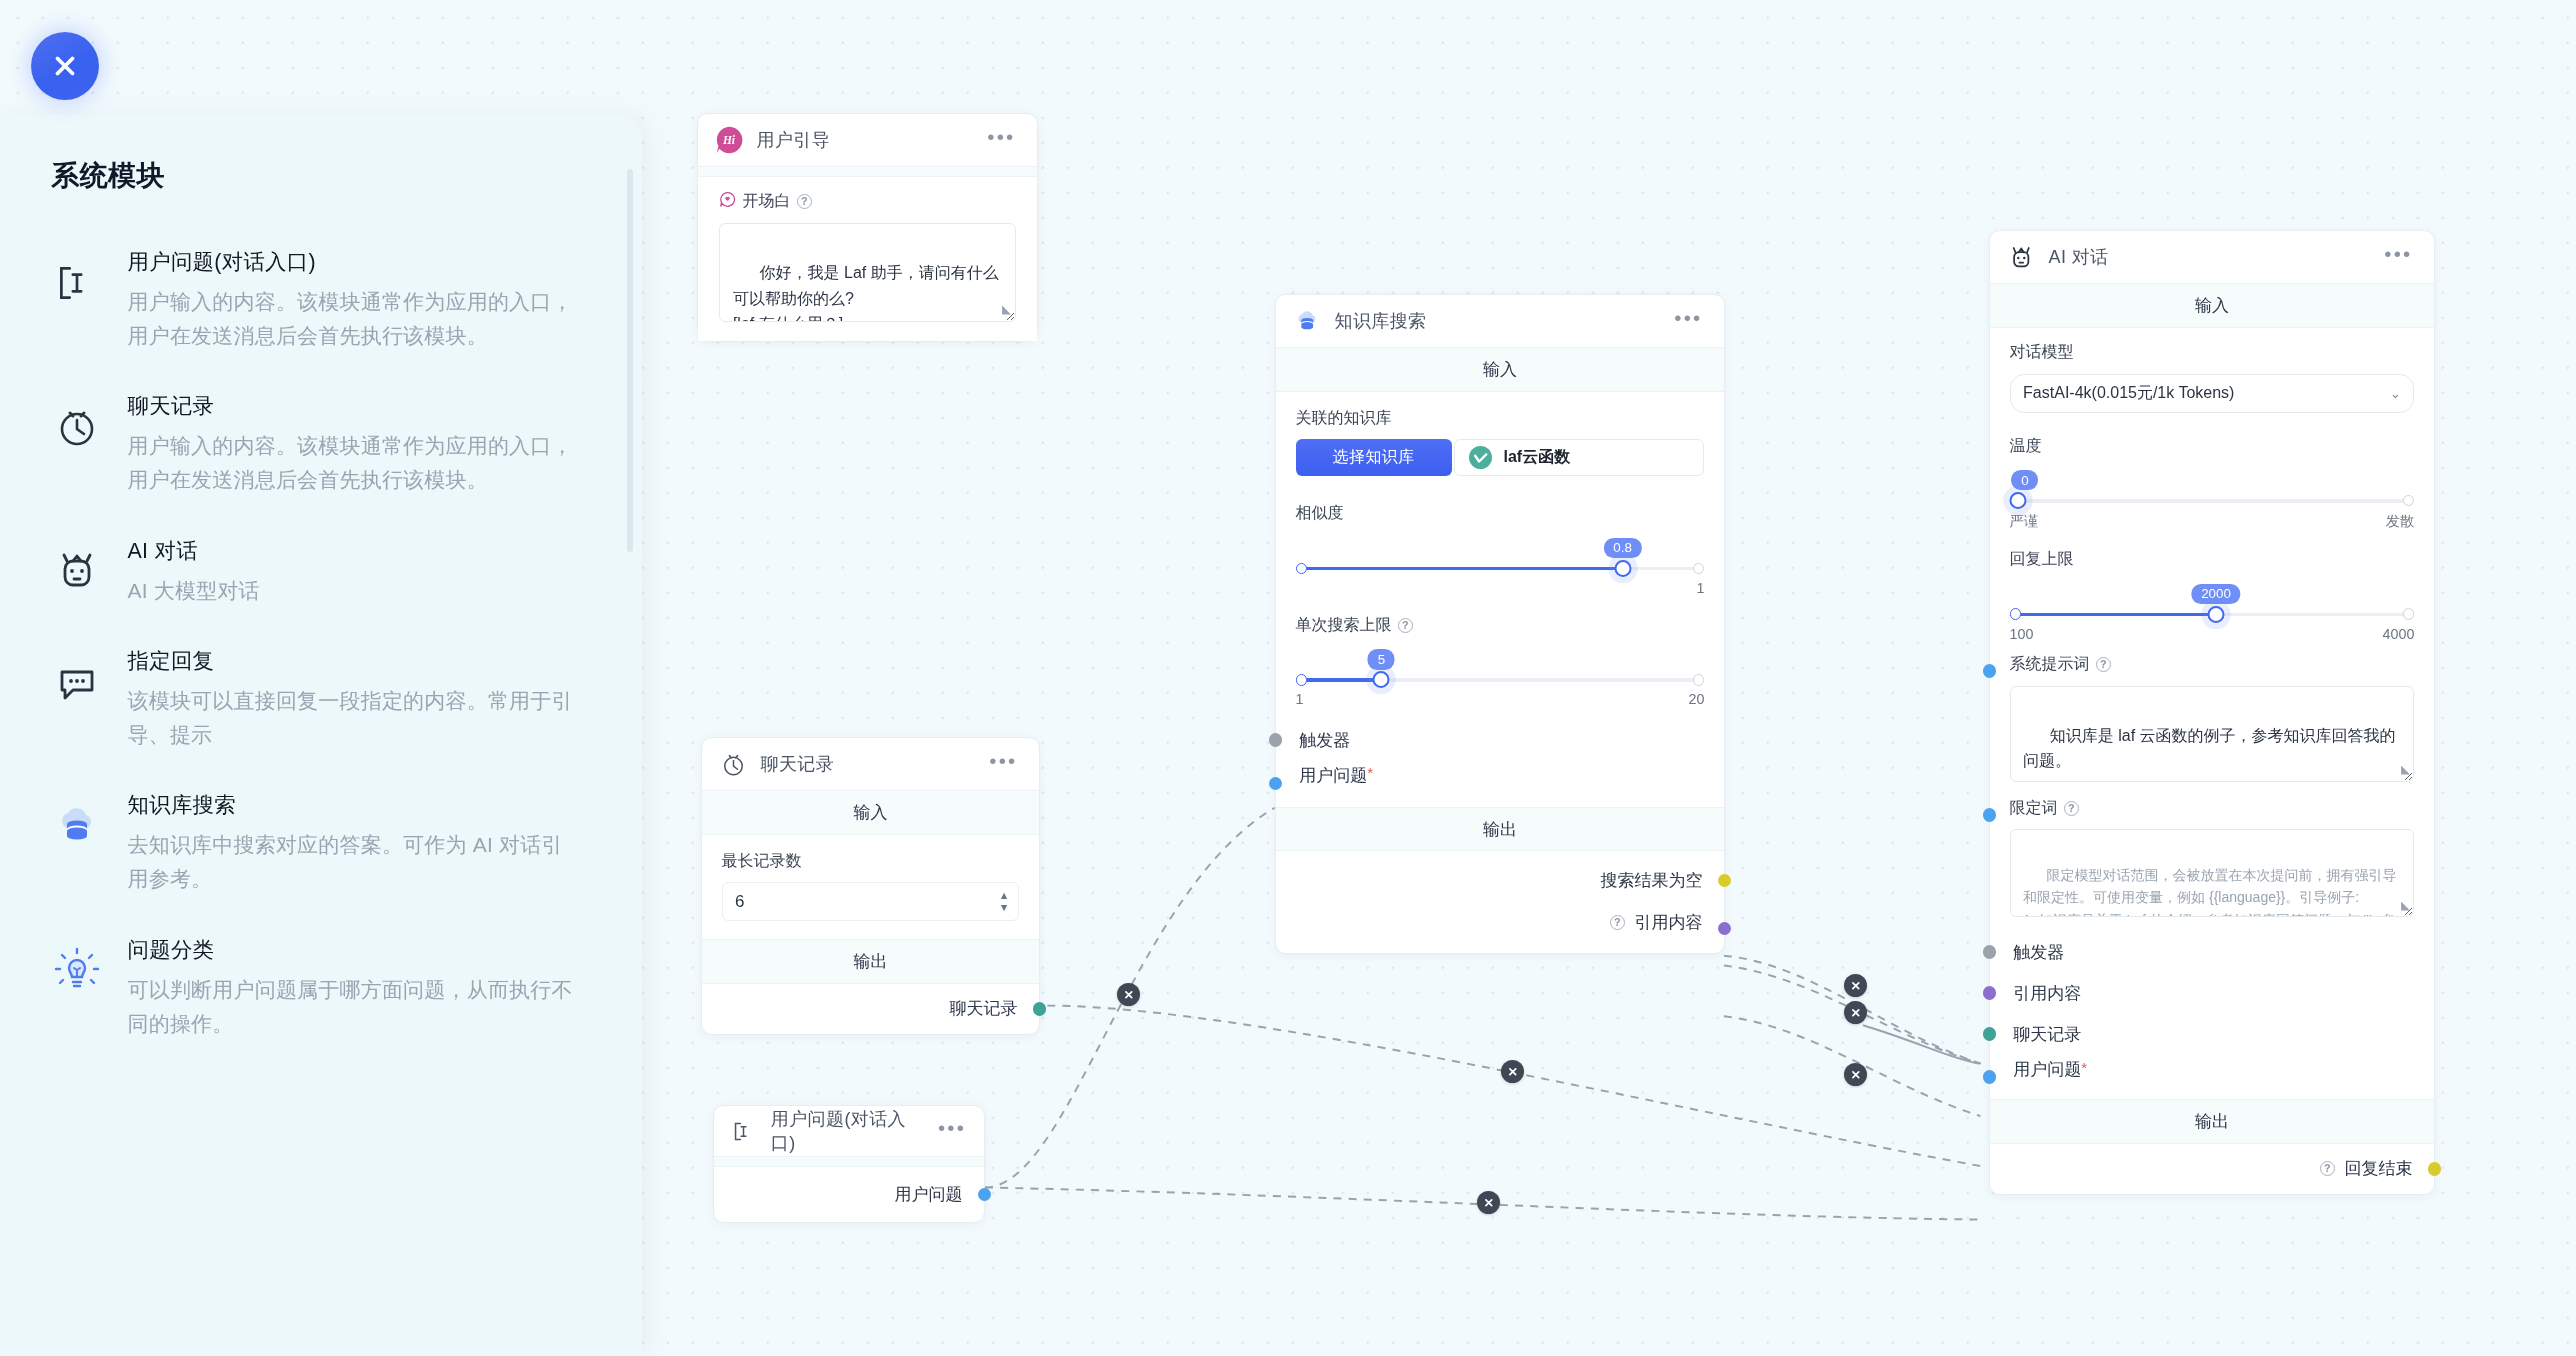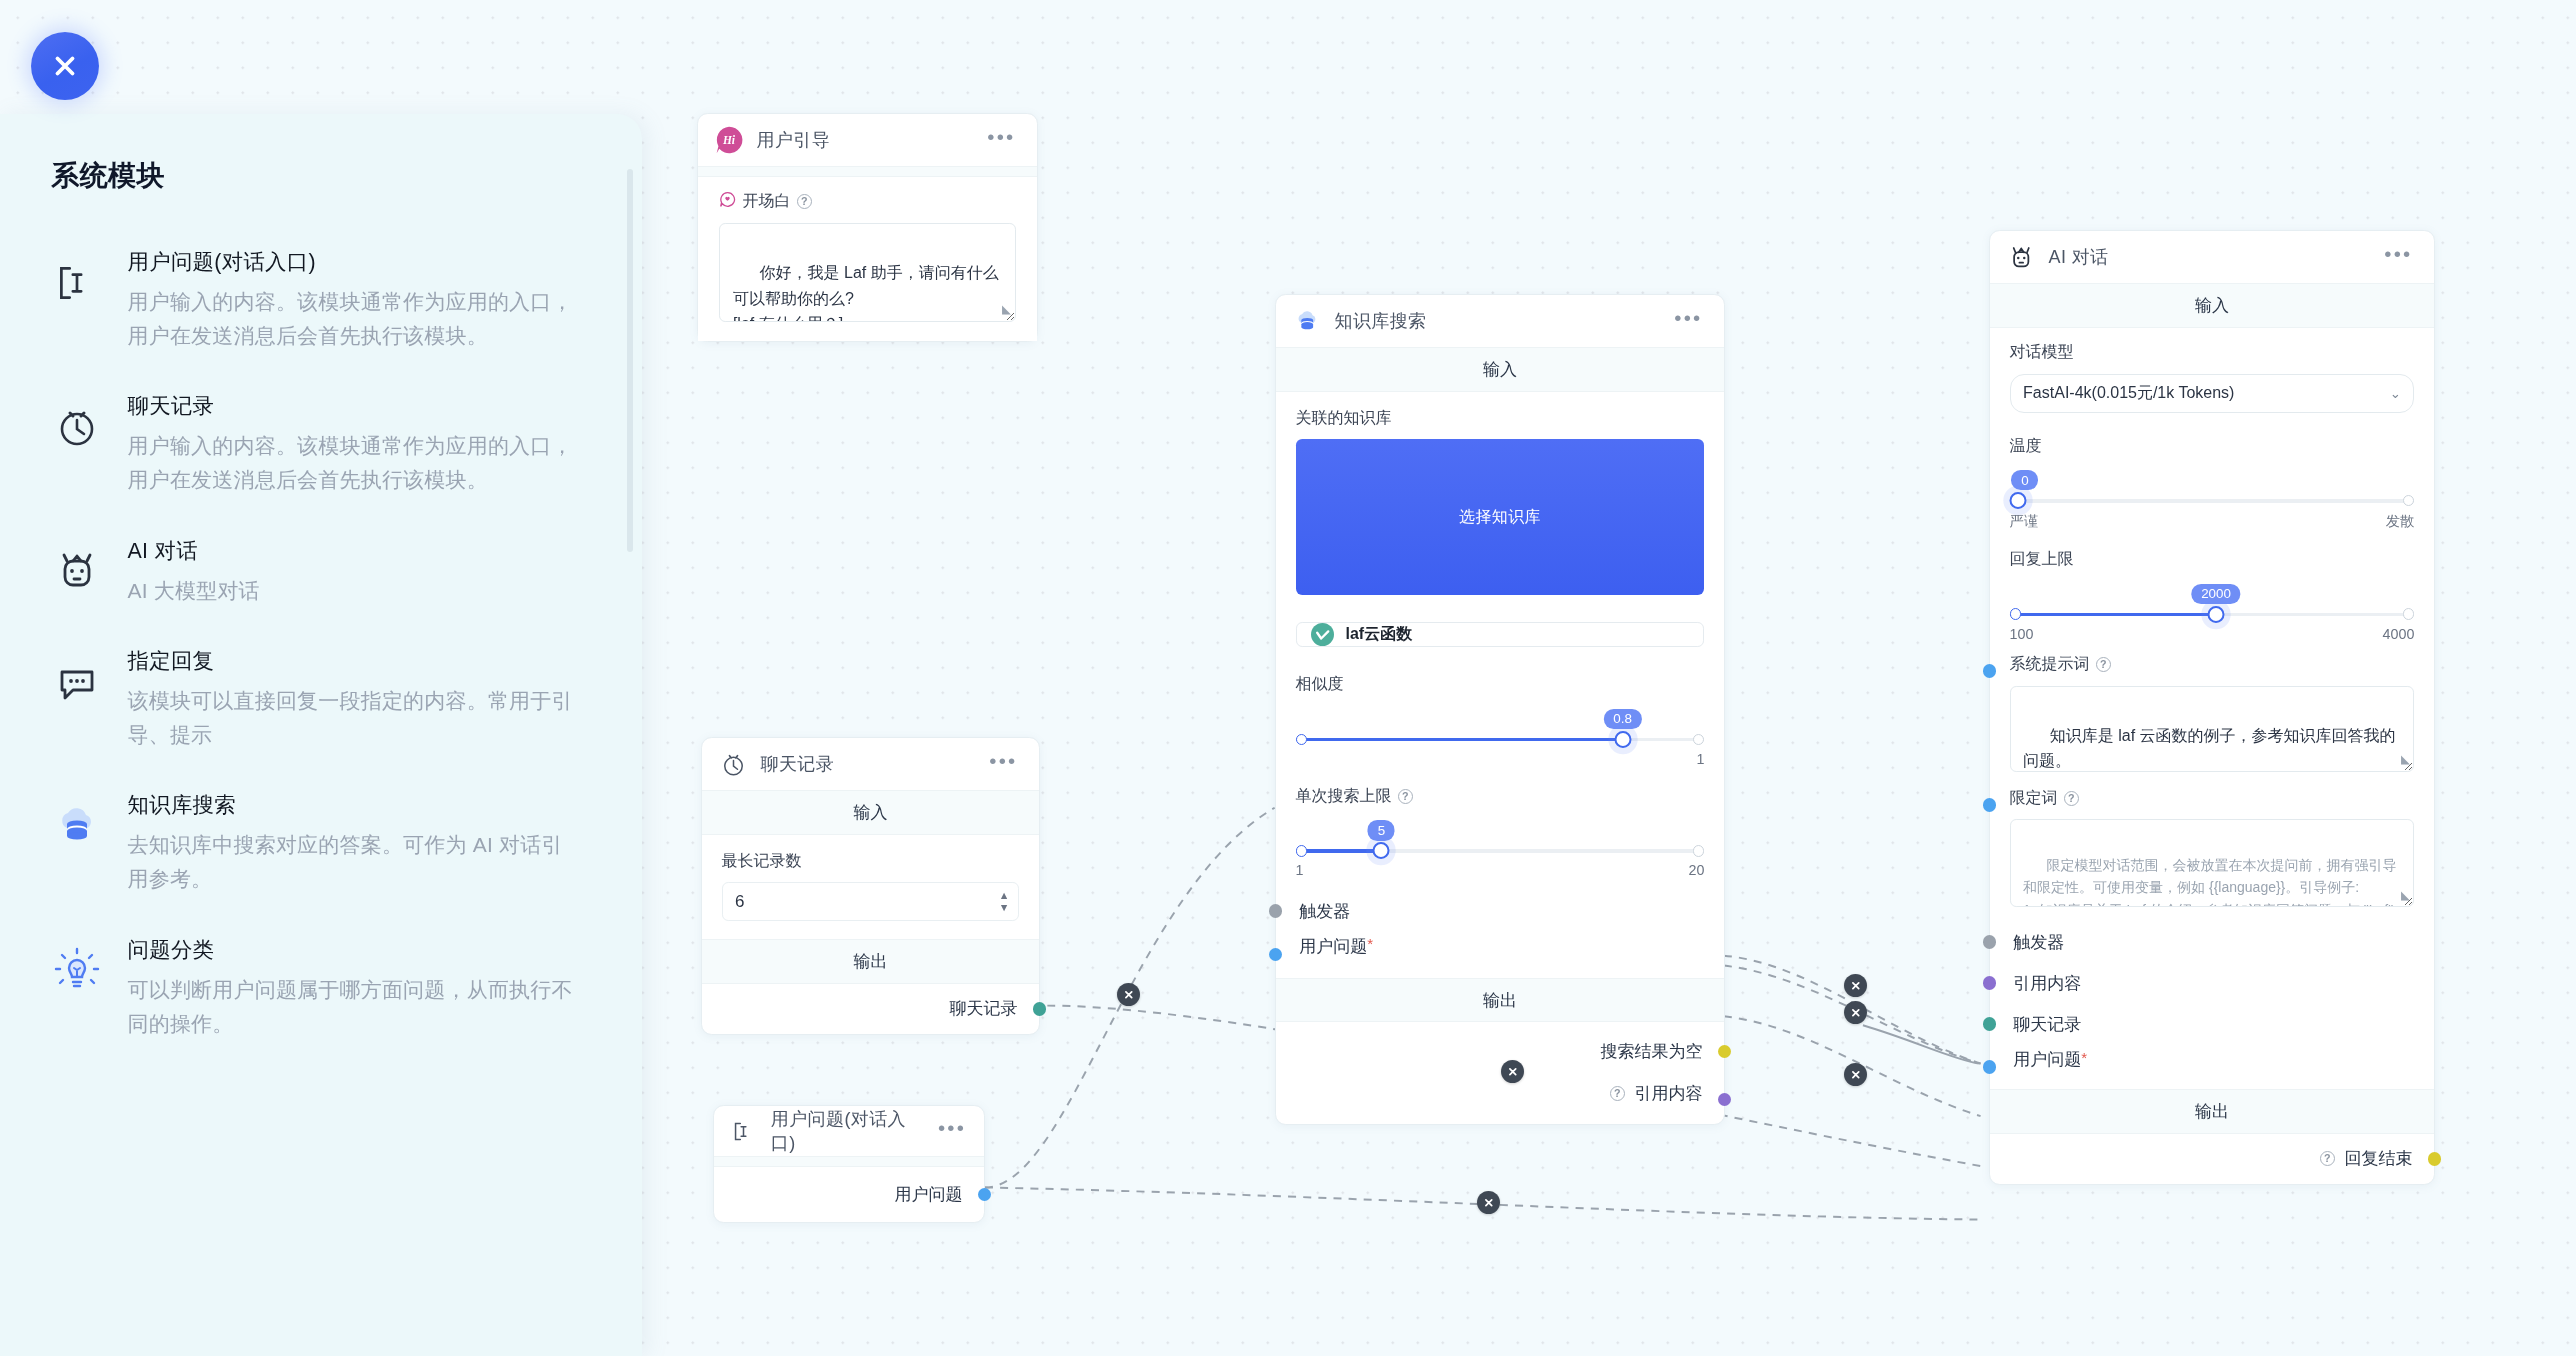--- a/index.html
+++ b/index.html
@@ -445,21 +445,21 @@
         <ellipse cx="17" cy="24.1" rx="7" ry="2.5" fill="#4f7cf2"></ellipse>
       </svg>
     </span>
     <span class="node-title">知识库搜索</span>
     <span class="node-dots">•••</span>
   </div>
   <div class="sect">输入</div>
 
   <div class="body-pad" style="padding:16px 19.6px 3.6px 19.6px;">
     <div class="fld-label">关联的知识库</div>
-    <div style="display:flex; gap:27px;flex-direction:column;">
+    <div style="display:flex; gap:2px;">
       <div class="btn-primary">选择知识库</div>
       <div class="kb-chip">
         <span class="laf-ico">
           <svg viewBox="0 0 26 26" width="23" height="23">
             <circle cx="13" cy="13" r="13" fill="#4dae9b"></circle>
             <path d="M7 11 L11.5 17.5 L19.5 9.5" stroke="#fff" stroke-width="2.6" fill="none" stroke-linecap="round" stroke-linejoin="round"></path>
           </svg>
         </span>
         <span>laf云函数</span>
       </div>
@@ -560,21 +560,21 @@
       <div class="smax">4000</div>
     </div>
   </div>
 
   <div style="position:relative; padding: 12.5px 19.6px 3.6px 19.6px;">
     <span class="dot" style="background:#4ba3f0; left:-7.1px; top:23px; margin-top:0;"></span>
     <div class="fld-label">
       <span>系统提示词</span>
       <span class="help-ico">?</span>
     </div>
-    <div class="ta" style="height:86px;">
+    <div class="ta" style="height:96px;">
       <span>知识库是 laf 云函数的例子，参考知识库回答我的问题。</span>
       <span class="ta-grip">◣</span>
     </div>
   </div>
 
   <div style="position:relative; padding: 12.5px 19.6px 14.3px 19.6px;">
     <span class="dot" style="background:#4ba3f0; left:-7.1px; top:23px; margin-top:0;"></span>
     <div class="fld-label">
       <span>限定词</span>
       <span class="help-ico">?</span>

